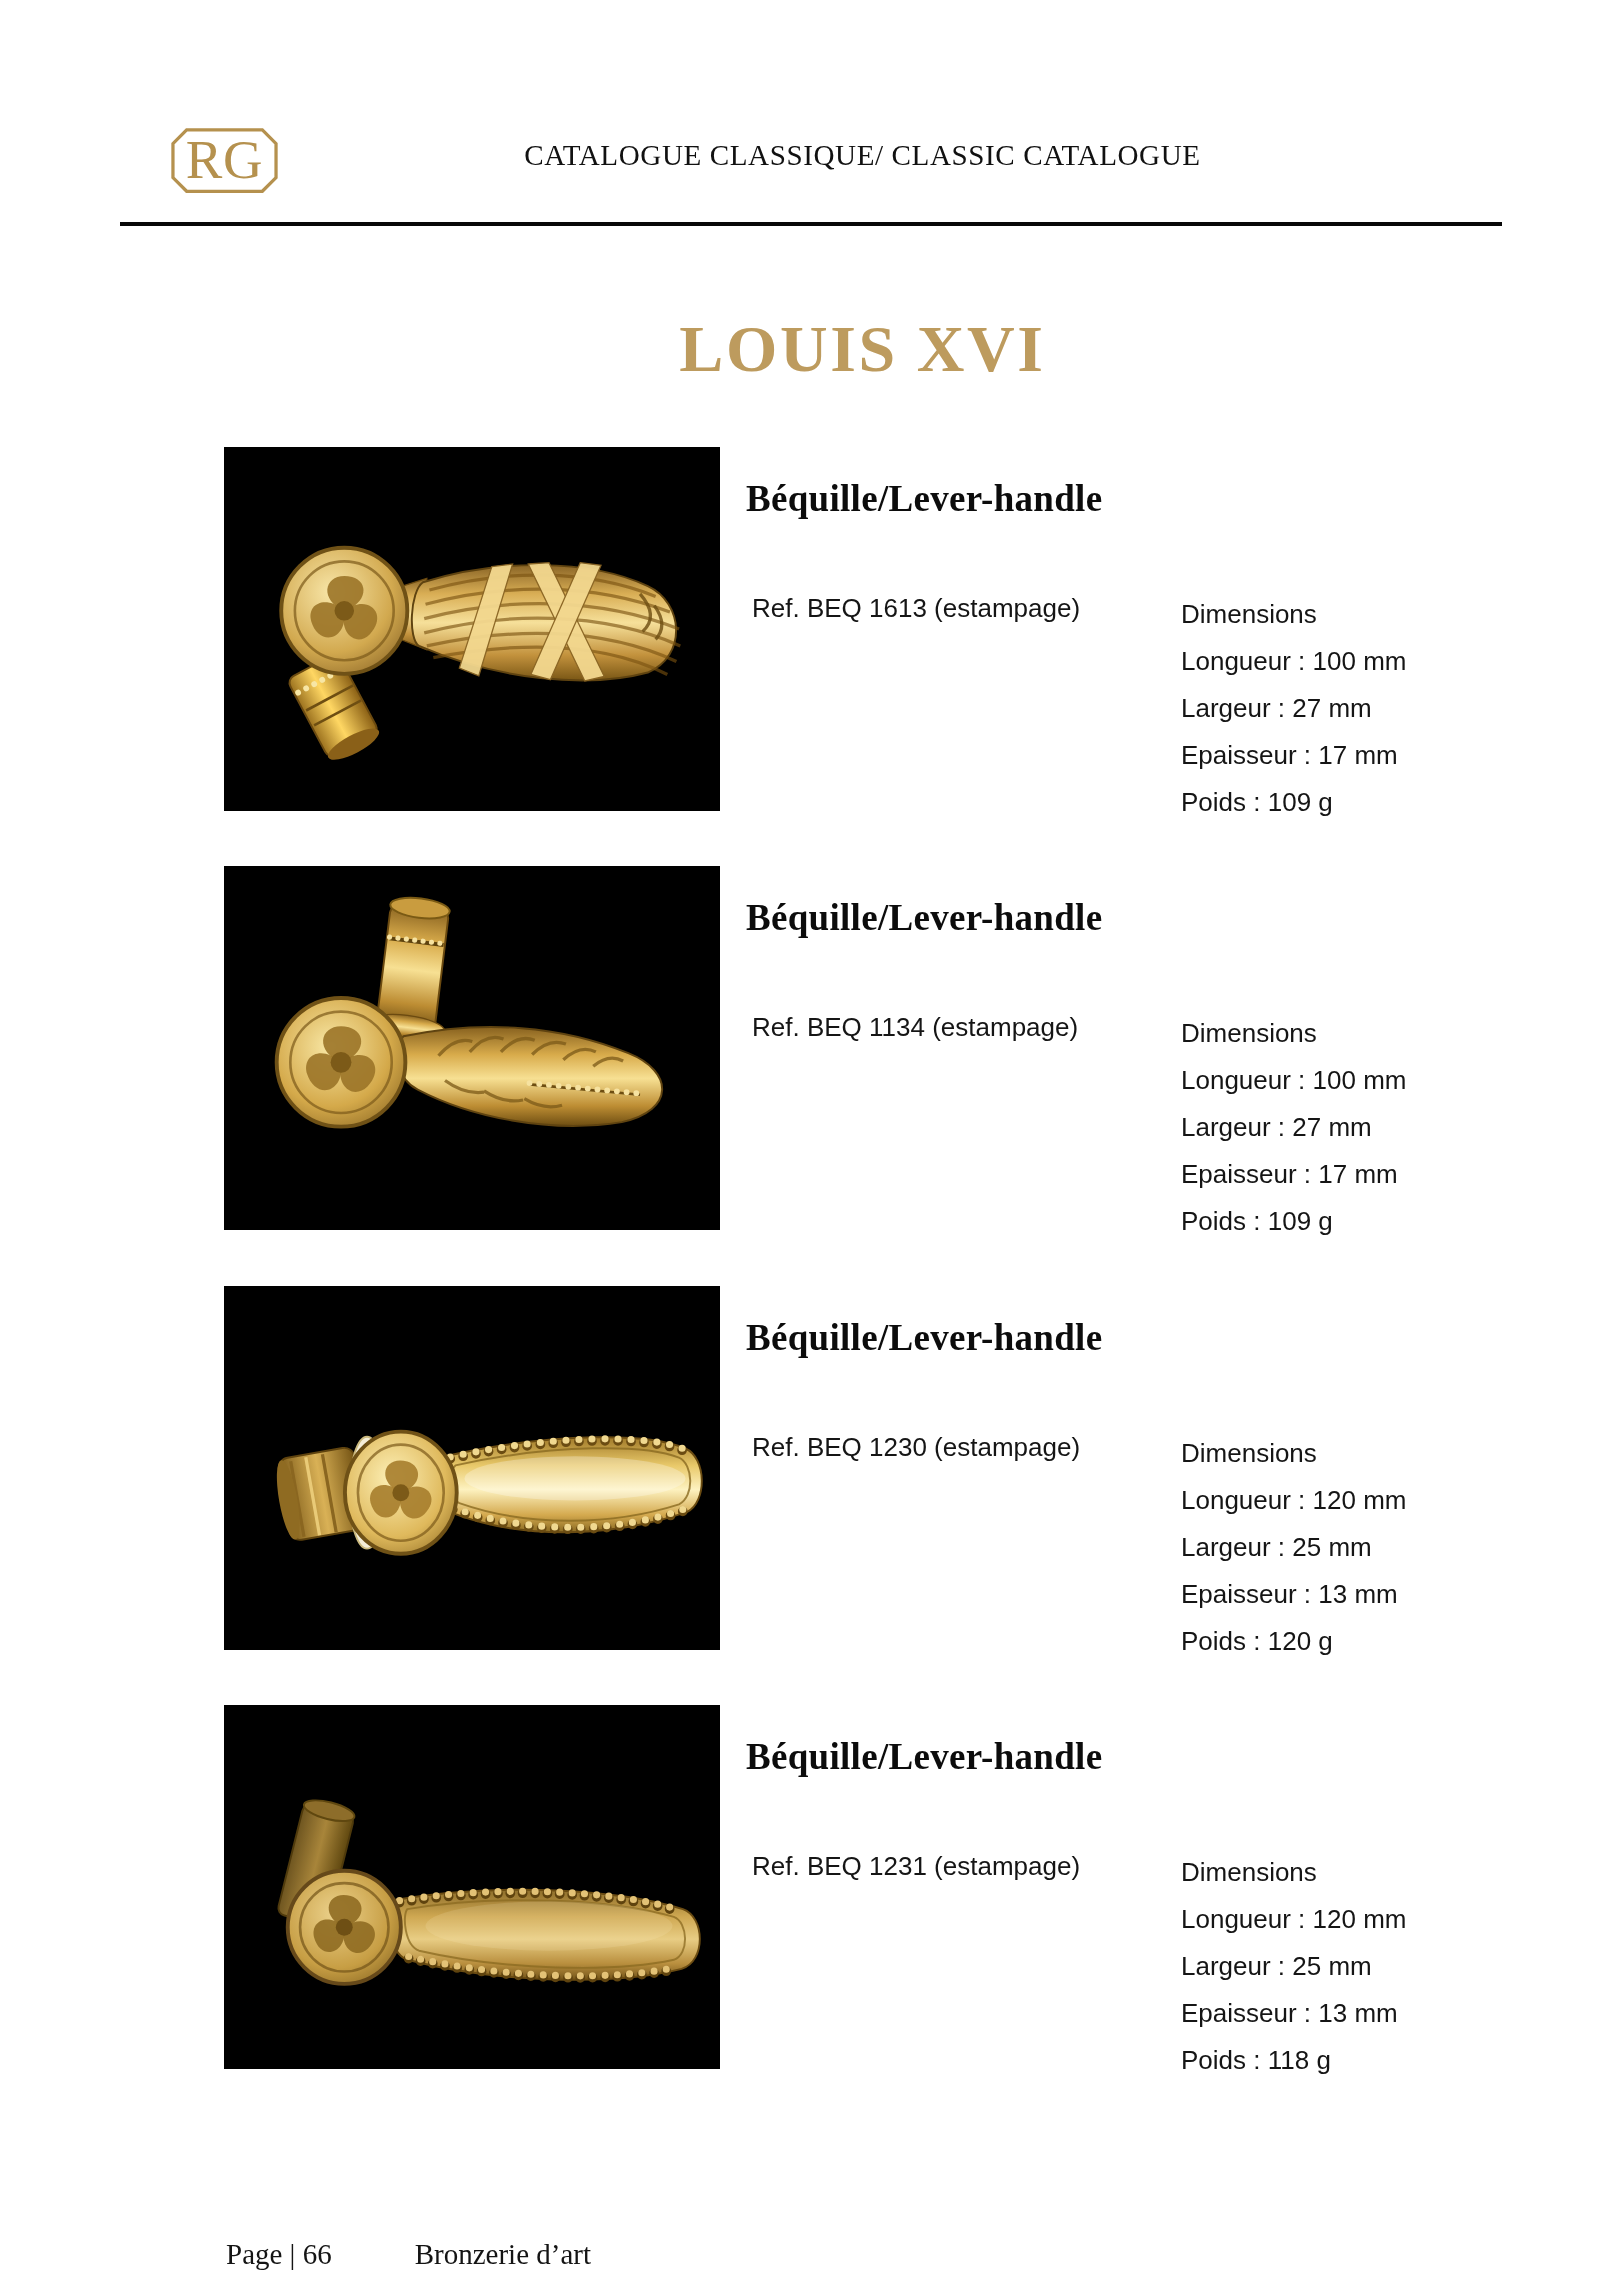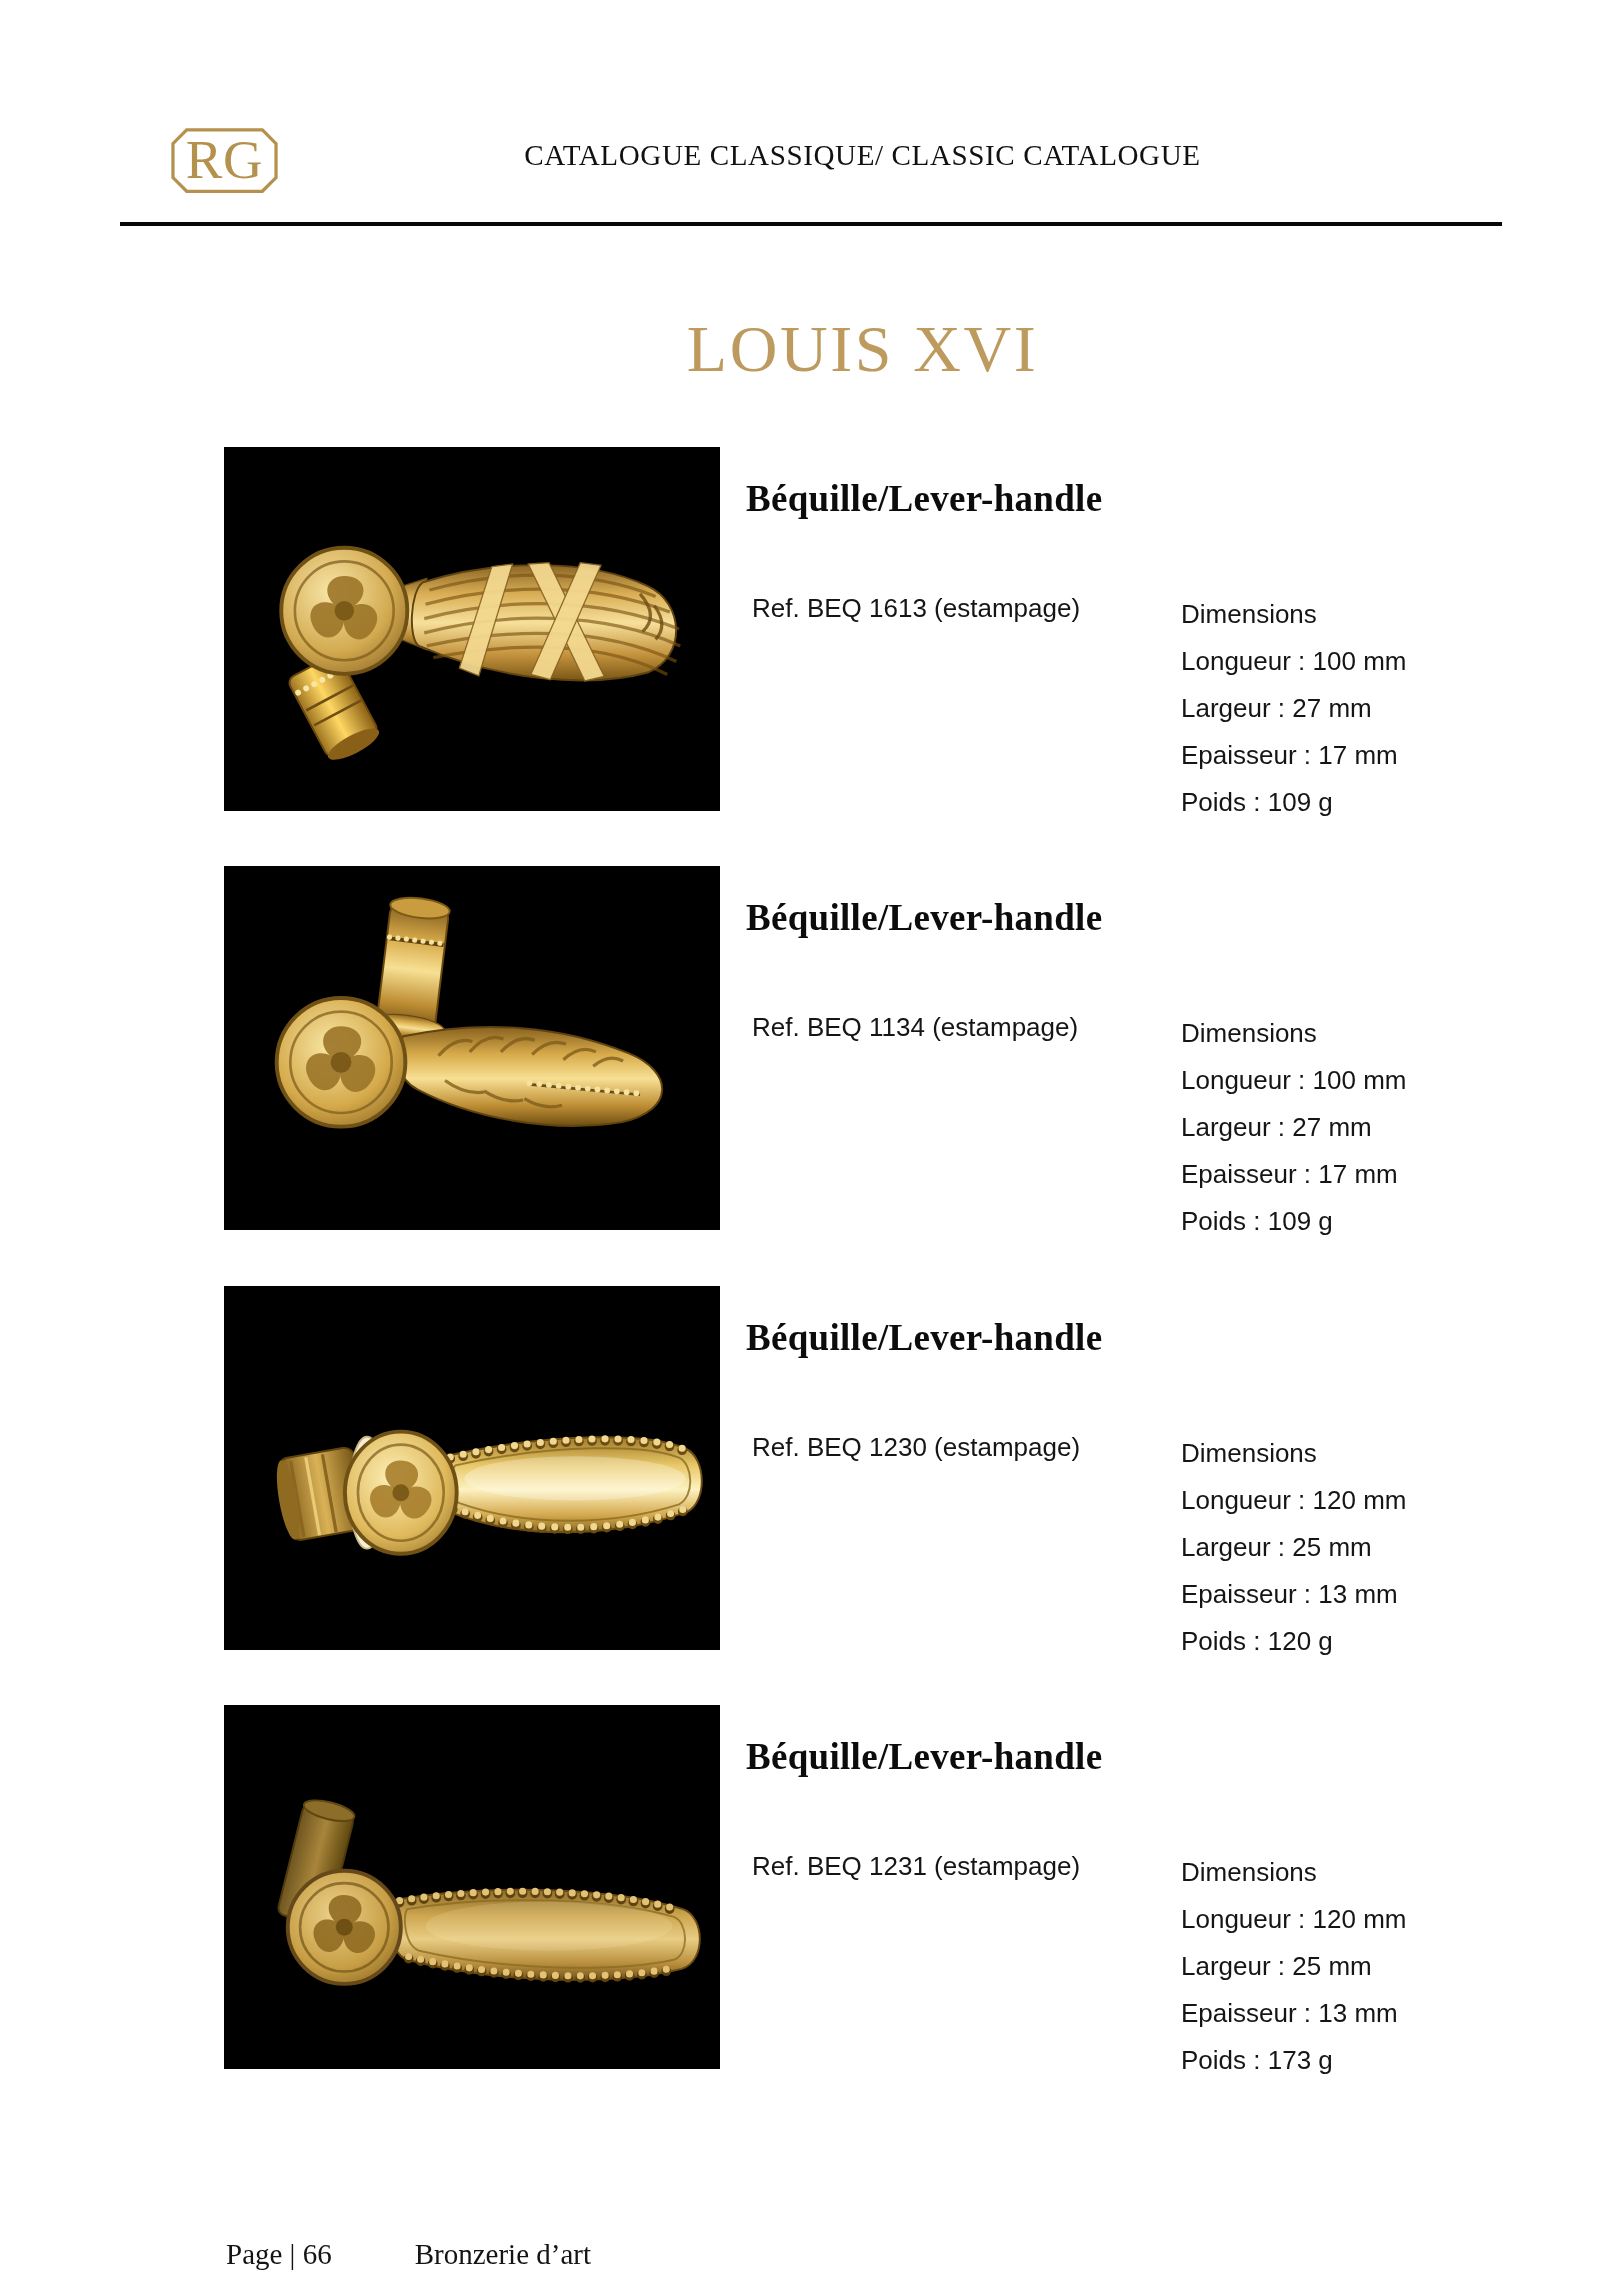--- a/index.html
+++ b/index.html
@@ -12,21 +12,21 @@
   
   .logo{left:171px;top:128px;width:107px;height:48px;}
   .header-title{
     left:224px;top:138px;width:1277px;text-align:center;
     font-family:"Liberation Serif",serif;font-size:30px;letter-spacing:0.6px;
     color:#111;white-space:nowrap;transform:scaleX(.97);transform-origin:center;
   }
   .rule{left:120px;top:222px;width:1382px;height:3.9px;background:#070707;}
   .page-title{
     left:224px;top:311px;width:1277px;text-align:center;
-    font-family:"Liberation Serif",serif;font-weight:normal;font-size:66px;
+    font-family:"Liberation Serif",serif;font-weight:bold;font-size:66px;
     letter-spacing:2.6px;white-space:nowrap;
   }
   
   .row{left:0;width:1421px;height:364px;}
   .photo{
     position:absolute;left:224px;top:0;width:496px;height:364px;background:#000;
     overflow:hidden;
   }
   .photo svg{display:block;width:496px;height:364px;}
   .ptitle{
@@ -314,20 +314,20 @@
       </g>
     </svg>
   </div>
   <div class="ptitle">Béquille/Lever-handle</div>
   <div class="pref">Ref. BEQ 1231 (estampage)</div>
   <div class="dims">
     <div>Dimensions</div>
     <div>Longueur : 120 mm</div>
     <div>Largeur : 25 mm</div>
     <div>Epaisseur : 13 mm</div>
-    <div>Poids : 173 g</div>
+    <div>Poids : 118 g</div>
   </div>
 </div>
 
 <div class="abs footer">
   <span>Page | 66</span><span class="brand">Bronzerie d’art</span>
 </div>
 
 
 </body></html>

